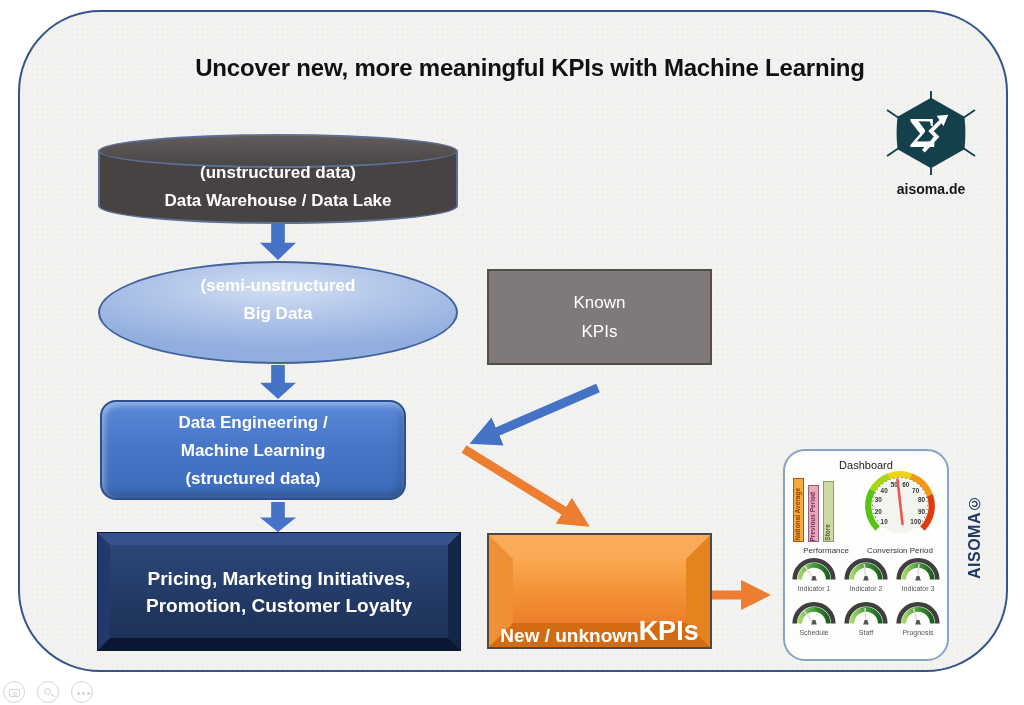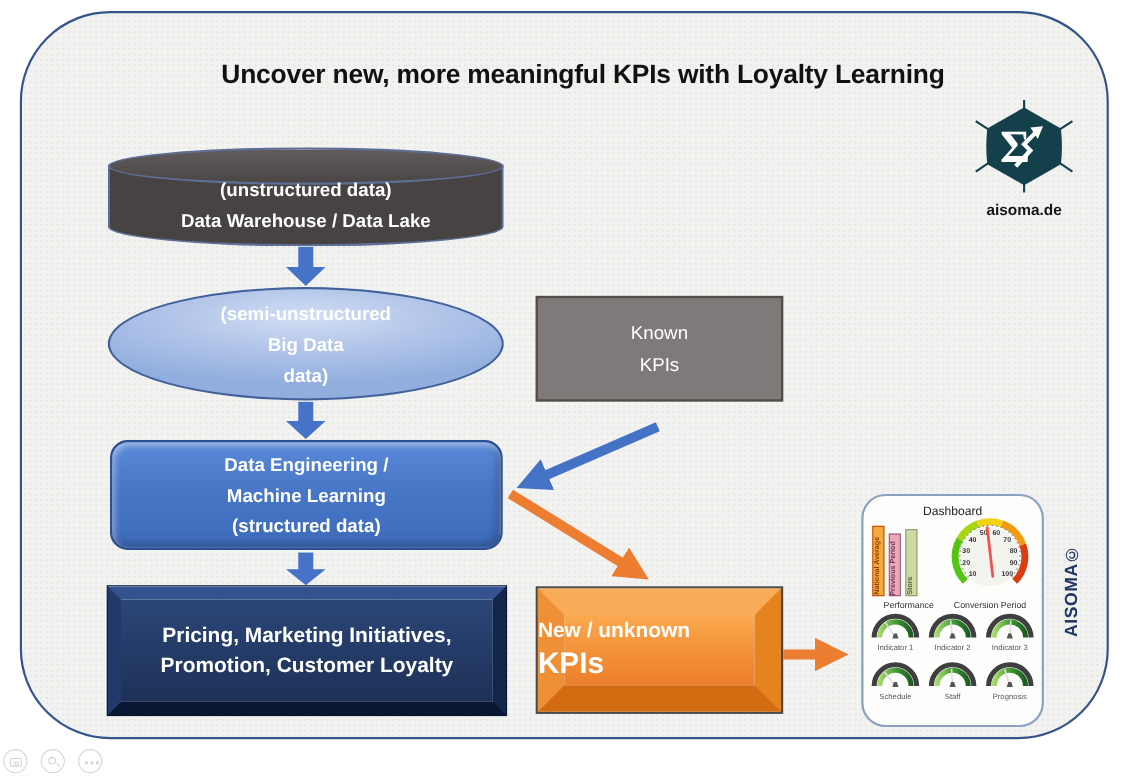--- a/index.html
+++ b/index.html
@@ -39,41 +39,41 @@
   .ellipse-text { padding-top:9px; text-align:center; color:#fff; font-weight:bold;
     font-size:17px; line-height:28px; }
 
   
   .known { position:absolute; left:467px; top:257px; width:225px; height:96px;
     background:#7f7a79; border:2px solid #514d4b; display:flex; align-items:center;
     justify-content:center; text-align:center; color:#fff; font-weight:normal;
     font-size:17px; line-height:29px; }
 
   
-  .engineering { position:absolute; left:80px; top:388px; width:357px; height:100px;
+  .engineering { position:absolute; left:80px; top:388px; width:306px; height:100px;
     border-radius:16px; background:linear-gradient(180deg,#5b89d8 0%,#4877c8 45%,#3d6bba 100%);
     border:2px solid #2b4f92; text-align:center; color:#fff; font-weight:bold; font-size:17px;
     line-height:28px; padding-top:7px;
     box-shadow:inset 2px 3px 6px rgba(255,255,255,.45), inset -3px -4px 8px rgba(0,0,0,.25); }
 
   
   .outcomes { position:absolute; left:78px; top:521px; width:362px; height:117px;
     border:12px solid; border-color:#33528e #13264a #0a1733 #22396b;
     background:linear-gradient(180deg,#2b4678,#1d3157); box-shadow:0 0 0 1px #0b1730;
     display:flex; align-items:center; justify-content:center; }
   .outcomes-text { text-align:center; color:#fff; font-weight:bold; font-size:19px; line-height:27px; }
 
   
   .newkpis { position:absolute; left:467px; top:521px; width:225px; height:116px;
     border:2px solid #4a4a4a; }
   .newkpis-bevel { position:absolute; inset:0; border:24px solid;
     border-color:#f9ab57 #e5831f #d26b12 #ef9037;
     background:linear-gradient(180deg,#fba94f 0%,#f28e35 60%,#ec7f2c 100%); }
-  .newkpis-text { position:absolute; inset:0; display:flex; flex-direction:column;
-    align-items:flex-start; justify-content:center; color:#fff; font-weight:bold; }
+  .newkpis-text { position:absolute; inset:0; display:flex; 
+    align-items:flex-end; justify-content:center; color:#fff; font-weight:bold; }
   .newkpis-line1 { font-size:19px; }
   .newkpis-line2 { font-size:27px; margin-top:3px; }
 
   
   .connectors { position:absolute; left:430px; top:368px; width:345px; height:235px;
     z-index:5; pointer-events:none; }
 
   
   .dash { position:absolute; left:763px; top:437px; width:166px; height:212px;
     background:#fdfdfb; border:2px solid #8aa2c0; border-radius:22px; }
@@ -116,21 +116,21 @@
   .dots { position:absolute; left:5px; top:10px; width:3px; height:3px; border-radius:50%;
     background:#d4d4d4; box-shadow:5px 0 0 #d4d4d4, 10px 0 0 #d4d4d4; }
 </style>
 </head>
 <body>
 
 <div class="stage">
 
   <div class="slide">
 
-    <div class="title">Uncover new, more meaningful KPIs with Loyalty Learning</div>
+    <div class="title">Uncover new, more meaningful KPIs with Machine Learning</div>
 
     <div class="logo">
       <svg width="100" height="86" viewBox="0 0 100 90">
         <g stroke="#14404b" stroke-width="2" fill="none">
           <path d="M50 10 L50 1"></path>
           <path d="M84 29 L96 21"></path>
           <path d="M84 61 L96 69"></path>
           <path d="M50 80 L50 89"></path>
           <path d="M16 61 L4 69"></path>
           <path d="M16 29 L4 21"></path>
@@ -151,21 +151,20 @@
         <div>Data Warehouse / Data Lake</div>
       </div>
     </div>
 
     <div class="arrow-down" style="left:240px; top:212px; height:36px;"></div>
 
     <div class="ellipse">
       <div class="ellipse-text">
         <div>(semi-unstructured</div>
         <div>Big Data</div>
-        <div>data)</div>
       </div>
     </div>
 
     <div class="known">
       <div>
         <div>Known</div>
         <div>KPIs</div>
       </div>
     </div>
 

